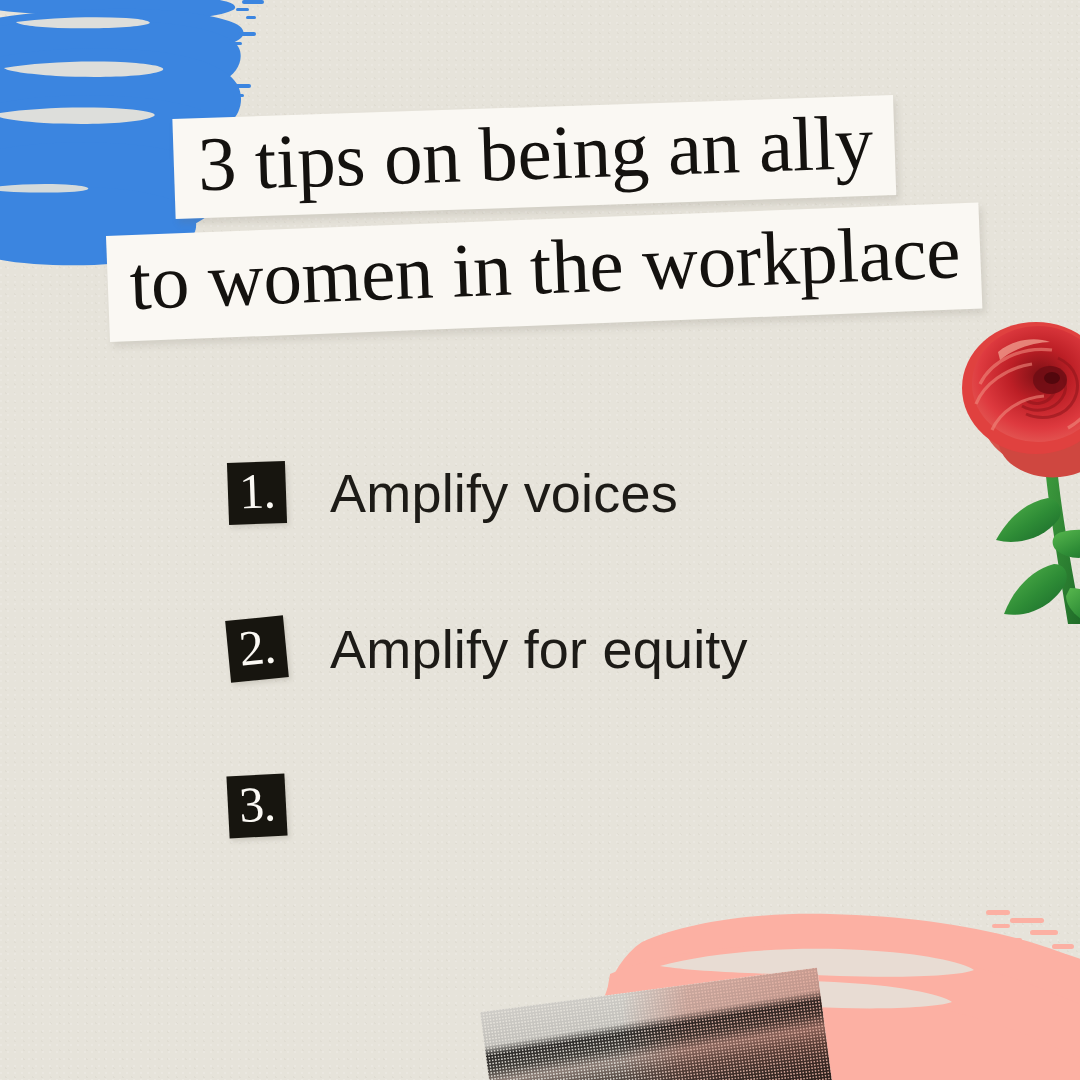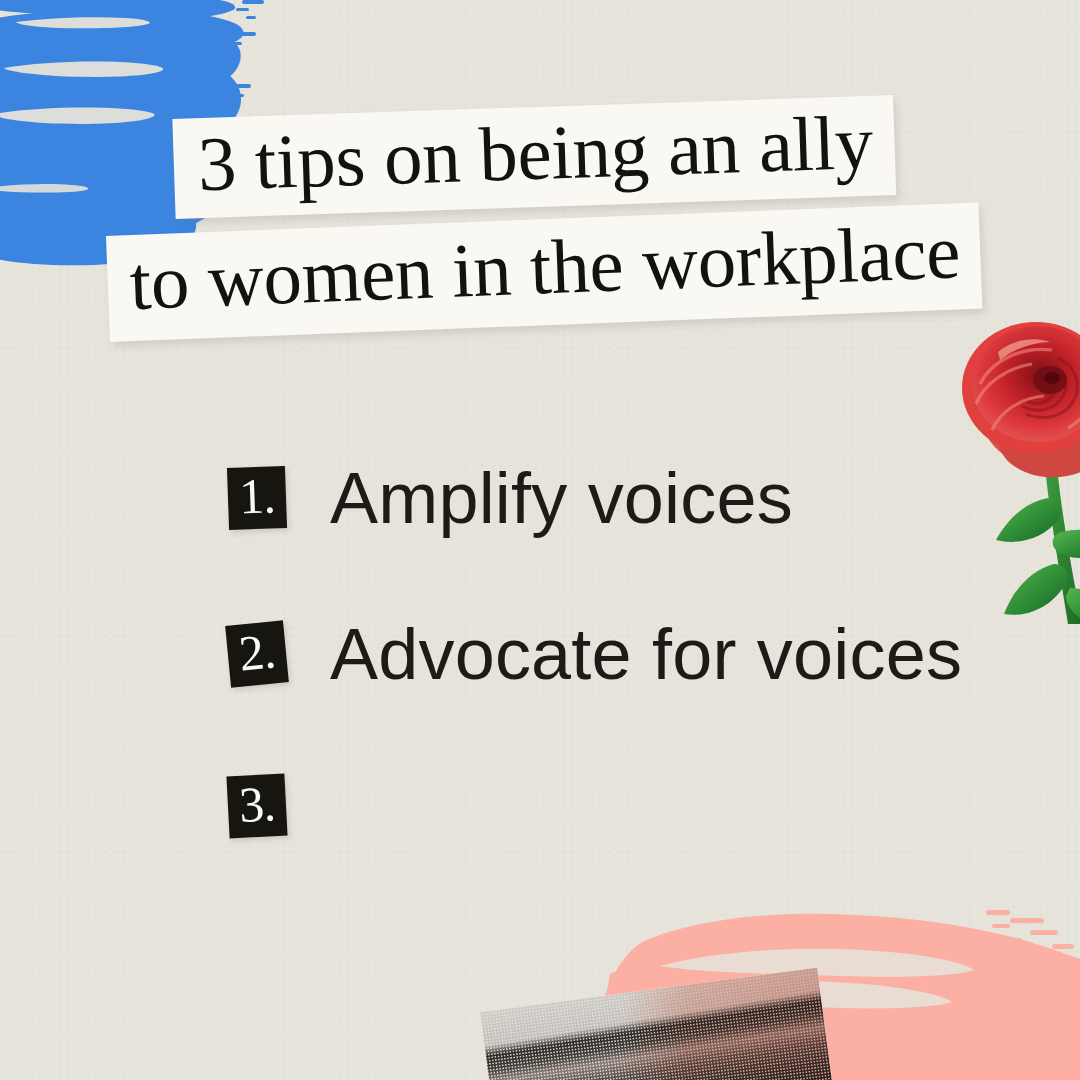--- a/index.html
+++ b/index.html
@@ -185,21 +185,21 @@
     font-size: 50px;
     line-height: 1;
     font-weight: 400;
     letter-spacing: -1px;
     transform: translateY(-2px);
   }
 
   .tip-text {
     font-family: "Liberation Sans", "DejaVu Sans", sans-serif;
     font-weight: 300;
-    font-size: 72px;
+    font-size: 54px;
     line-height: 1;
     color: #1d1b17;
     letter-spacing: 0.2px;
     white-space: nowrap;
   }
 </style>
 </head>
 <body>
 
 <div id="poster">
@@ -350,21 +350,21 @@
       <div class="tip-badge tip-badge-0">
         <span class="tip-num">1.</span>
       </div>
       <div class="tip-text">Amplify voices</div>
     </div>
 
     <div class="tip-row tip-row-1">
       <div class="tip-badge tip-badge-1">
         <span class="tip-num">2.</span>
       </div>
-      <div class="tip-text">Advocate for voices</div>
+      <div class="tip-text">Amplify for equity</div>
     </div>
 
     <div class="tip-row tip-row-2">
       <div class="tip-badge tip-badge-2">
         <span class="tip-num">3.</span>
       </div>
     </div>
 
   </div>
 

